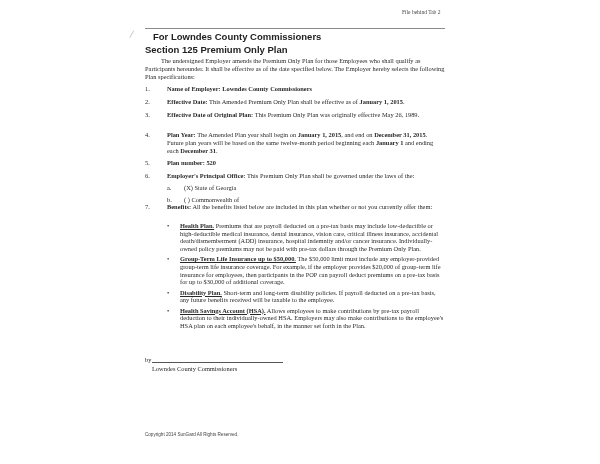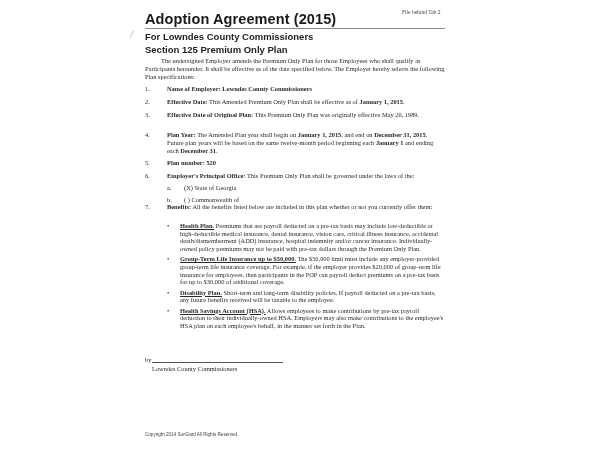--- a/index.html
+++ b/index.html
@@ -20,21 +20,21 @@
     position: absolute; left: 145px; top: 28px; width: 300px; height: 1px; background: #8a8a8a;
   }
   .scan-mark {
     position: absolute; left: 131px; top: 31px; width: 3px; height: 8px;
     border-left: 1px solid #ccc; transform: rotate(30deg);
   }
   .subtitle {
     position: absolute; left: 145px; font-family: "Liberation Sans", sans-serif;
     font-size: 9.5px; font-weight: bold; color: #222;
   }
-  .sub1 { top: 31px; }
+  .sub1 { top: 31px; margin-left: 8px; }
   .sub2 { top: 44px; text-align: center; }
   .intro {
     position: absolute; left: 145px; top: 57px; width: 300px; font-size: 6.4px; line-height: 8.2px;
     text-indent: 16px; text-align: left;
   }
   .item {
     position: absolute; left: 145px; width: 300px; font-size: 6.4px; line-height: 8px;
   }
   .item .num { position: absolute; left: 0; top: 0; width: 20px; }
   .item .body { margin-left: 22px; }
@@ -56,21 +56,20 @@
   .copyright {
     position: absolute; left: 145px; top: 432px; font-family: "Liberation Sans", sans-serif;
     font-size: 4.6px; color: #444;
   }
 </style>
 </head>
 <body>
 
 <div class="page">
   <div class="file-note">File behind Tab 2</div>
-  <div class="title">Adoption Agreement (2015)</div>
   <div class="title-rule"></div>
   <div class="scan-mark"></div>
   <div class="subtitle sub1">For Lowndes County Commissioners</div>
   <div class="subtitle sub2">Section 125 Premium Only Plan</div>
 
   <div class="intro">The undersigned Employer amends the Premium Only Plan for those Employees who shall qualify as Participants hereunder. It shall be effective as of the date specified below. The Employer hereby selects the following Plan specifications:</div>
 
   <div class="item" style="top:85px;">
     <span class="num">1.</span>
     <div class="body"><span class="b">Name of Employer: Lowndes County Commissioners</span></div>

